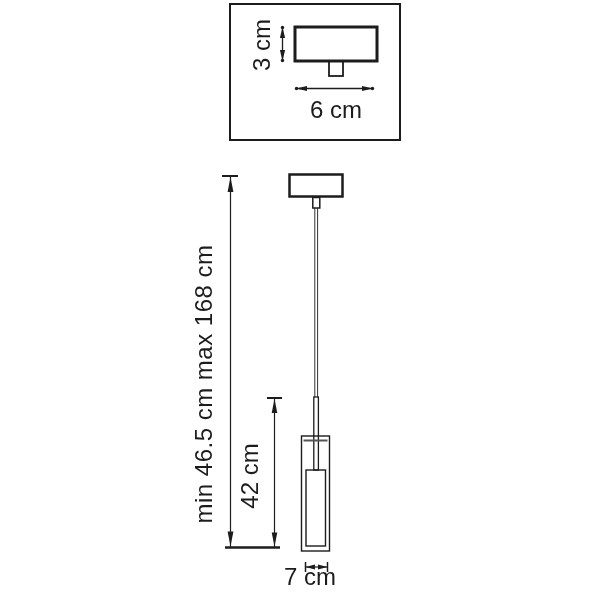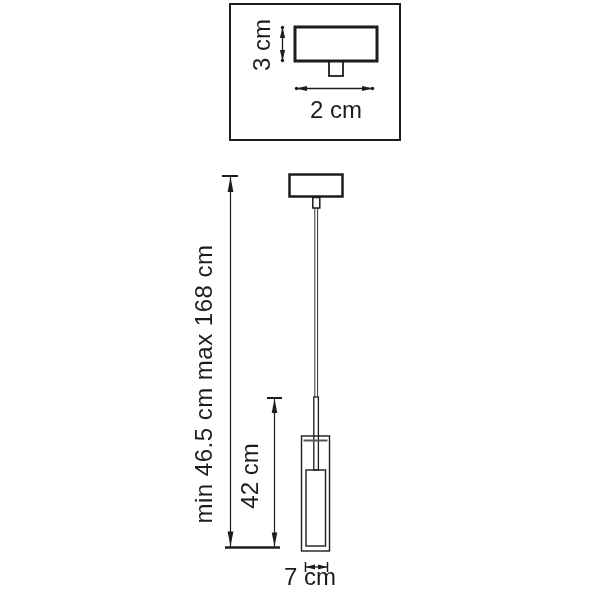--- a/index.html
+++ b/index.html
@@ -93,20 +93,20 @@
       <line class="shape" x1="305.5" y1="562" x2="305.5" y2="572" stroke-width="1.5"></line>
       <line class="shape" x1="327.5" y1="562" x2="327.5" y2="572" stroke-width="1.5"></line>
       <line class="shape" x1="305.5" y1="567" x2="327.5" y2="567" stroke-width="1.2"></line>
       <polygon class="shape filled" points="305.5,567 315,564.4 315,569.6"></polygon>
       <polygon class="shape filled" points="327.5,567 318,564.4 318,569.6"></polygon>
     </g>
   </svg>
 
   <div class="dim-label vertical" style="left:262px;top:45px;">3 cm</div>
 
-  <div class="dim-label" style="left:336px;top:110px;">2 cm</div>
+  <div class="dim-label" style="left:336px;top:110px;">6 cm</div>
 
   <div class="dim-label vertical" style="left:204px;top:384px;letter-spacing:0.5px;">min 46.5 cm max 168 cm</div>
 
   <div class="dim-label vertical" style="left:250px;top:476px;">42 cm</div>
 
   <div class="dim-label" style="left:310px;top:577px;">7 cm</div>
 </div>
 
 </body></html>

